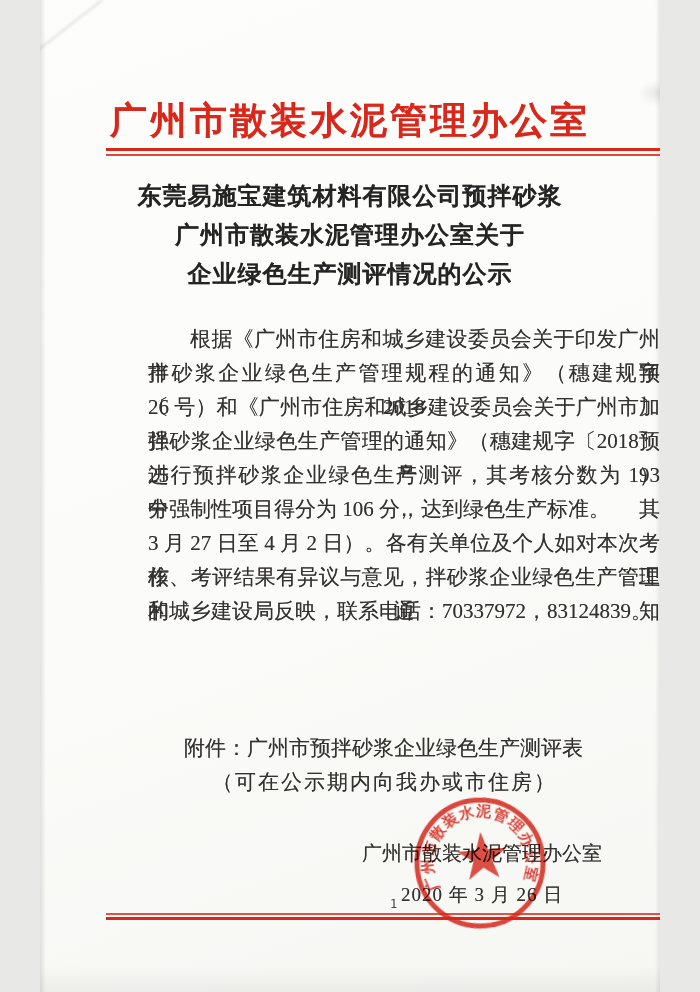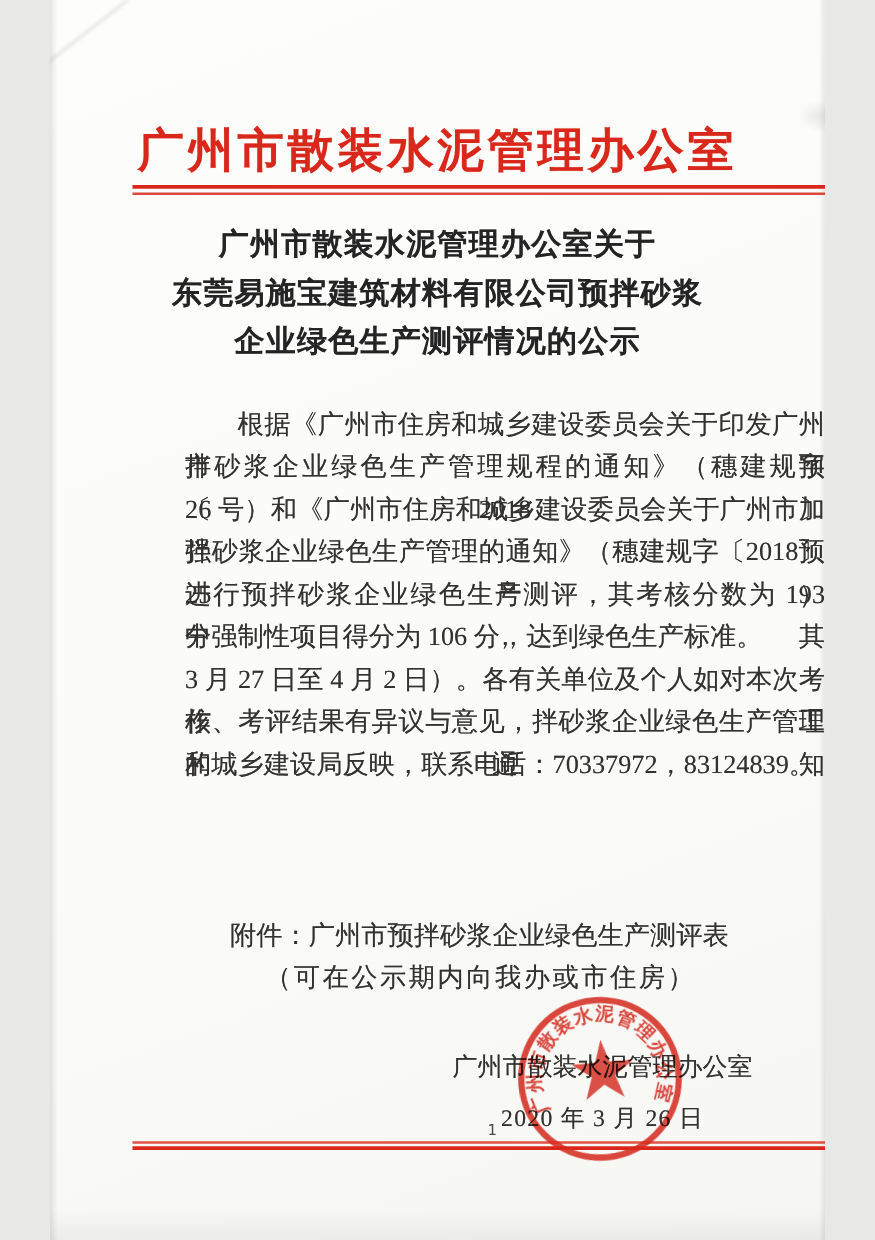--- a/index.html
+++ b/index.html
@@ -99,22 +99,22 @@
   <div class="edge-right"></div>
   <div class="edge-bottom"></div>
   <div class="smudge-tl"></div>
   <div class="smudge-tr"></div>
 
   <div class="letterhead">广州市散装水泥管理办公室</div>
   <div class="rule rule-top-a"></div>
   <div class="rule rule-top-b"></div>
 
   <div class="title">
+    <div>东莞易施宝建筑材料有限公司预拌砂浆</div>
     <div>广州市散装水泥管理办公室关于</div>
-    <div>东莞易施宝建筑材料有限公司预拌砂浆</div>
     <div>企业绿色生产测评情况的公示</div>
   </div>
 
   <div class="body-text">
     <div class="bline indent">根据《广州市住房和城乡建设委员会关于印发广州市预</div>
     <div class="bline">拌砂浆企业绿色生产管理规程的通知》（穗建规字〔2018〕</div>
     <div class="bline">26 号）和《广州市住房和城乡建设委员会关于广州市加强预</div>
     <div class="bline">拌砂浆企业绿色生产管理的通知》（穗建规字〔2018〕25 号）</div>
     <div class="bline">进行预拌砂浆企业绿色生产测评，其考核分数为 193 分，其</div>
     <div class="bline end">中强制性项目得分为 106 分，达到绿色生产标准。</div>

